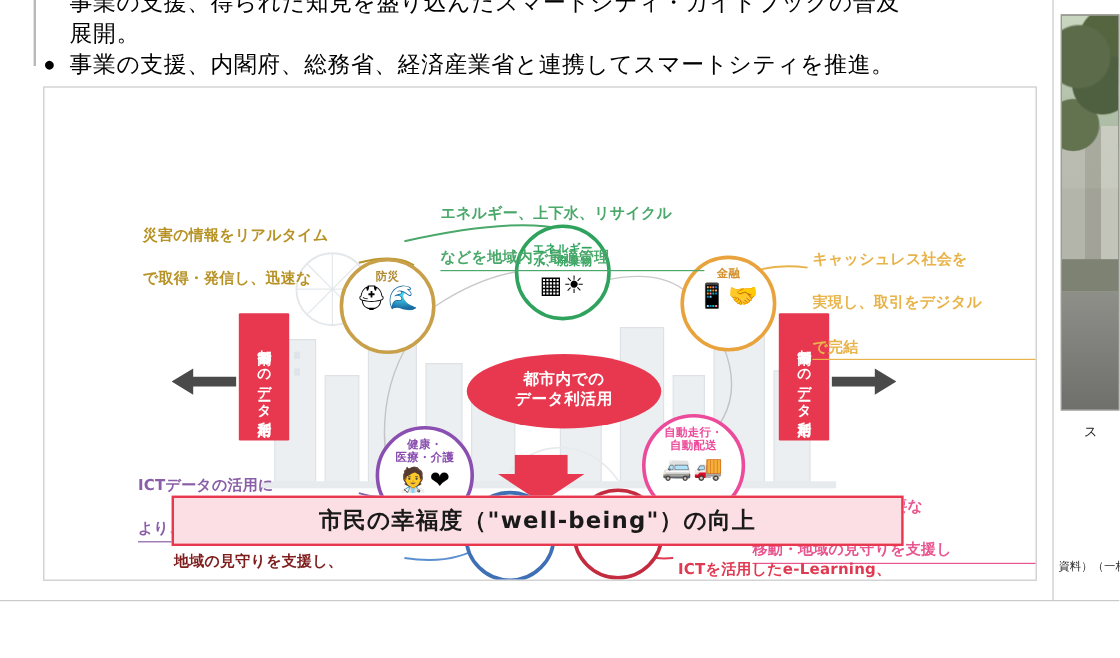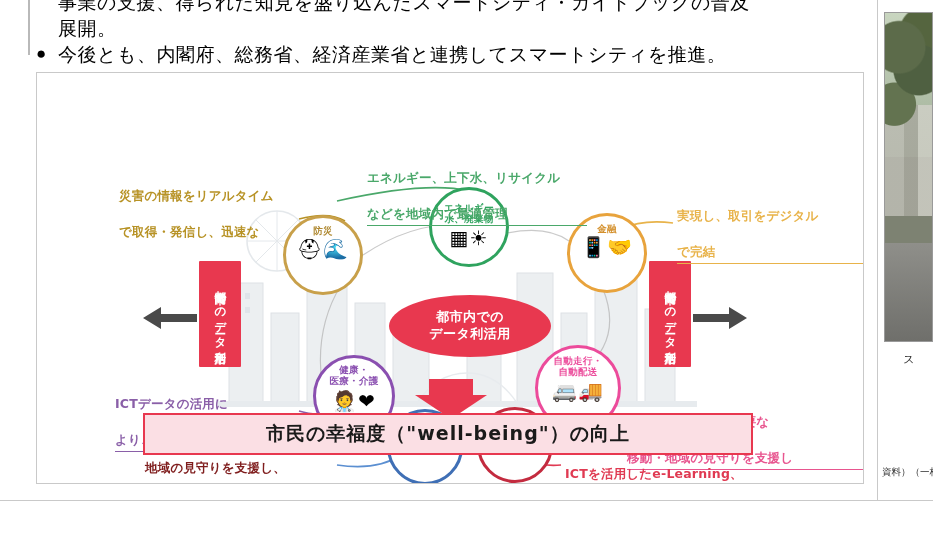--- a/index.html
+++ b/index.html
@@ -280,21 +280,21 @@
     <div class="rule-left"></div>
 
     <div class="bullets">
       <div class="bullet-row clipped">
         <span class="bullet-dot"></span>
         <span class="bullet-text">事業の支援、得られた知見を盛り込んだスマートシティ・ガイドブックの普及</span>
       </div>
       <div class="cont-line">展開。</div>
       <div class="bullet-row">
         <span class="bullet-dot">●</span>
-        <span class="bullet-text">今後とも、内閣府、総務省、経済産業省と連携してスマートシティを推進。</span>
+        <span class="bullet-text">事業の支援、内閣府、総務省、経済産業省と連携してスマートシティを推進。</span>
       </div>
     </div>
 
     <div class="figure">
       <div class="fig-inner">
 
         <svg class="cityscape" viewBox="0 0 480 260">
           <g fill="#cfd6dd" stroke="#a9b3bd" stroke-width="1">
             <rect x="12" y="120" width="34" height="120"></rect>
             <rect x="54" y="150" width="28" height="90"></rect>
@@ -418,20 +418,21 @@
           <div>災害の情報をリアルタイム</div>
           <div>で取得・発信し、迅速な</div>
         </div>
 
         <div class="anno anno-energy">
           <div>エネルギー、上下水、リサイクル</div>
           <div class="ul">などを地域内で最適管理</div>
         </div>
 
         <div class="anno anno-cash">
+          <div>キャッシュレス社会を</div>
           <div>実現し、取引をデジタル</div>
           <div class="ul">で完結</div>
         </div>
 
         <div class="anno anno-health">
           <div>ICTデータの活用に</div>
           <div class="ul">より、健康寿命を延伸</div>
         </div>
 
         <div class="anno anno-watch">

